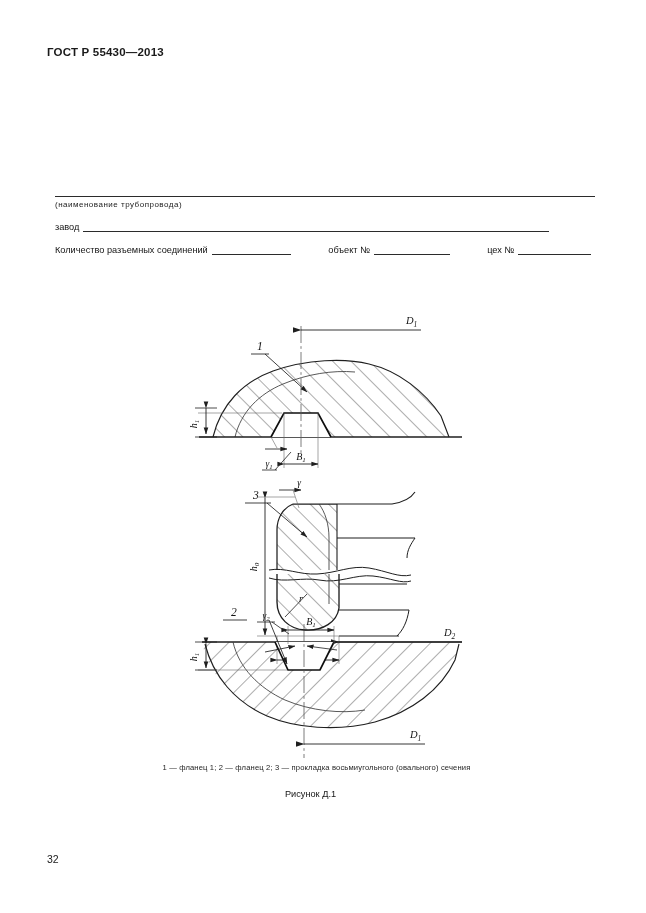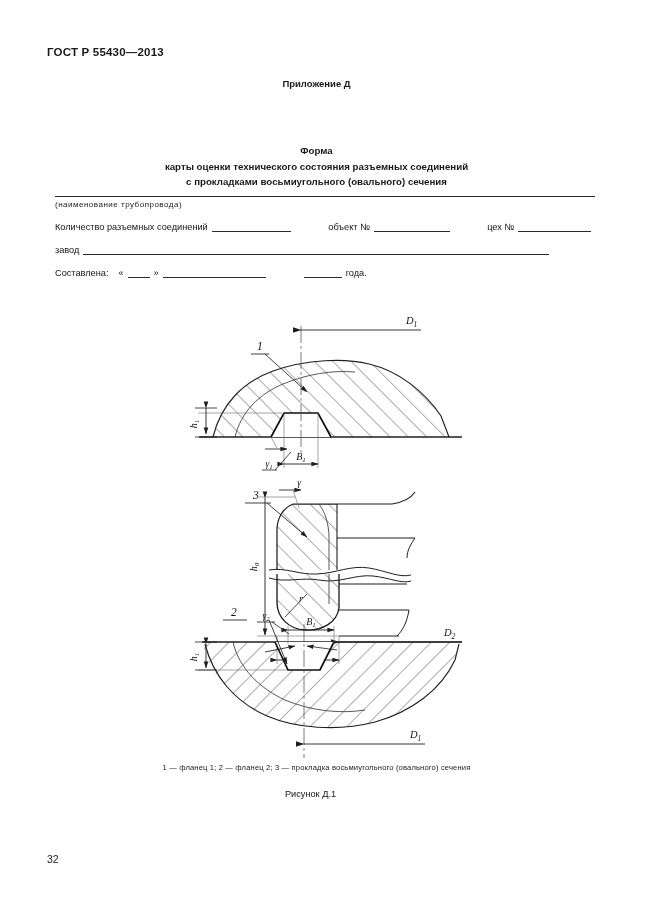--- a/index.html
+++ b/index.html
@@ -137,61 +137,44 @@
   }
 </style>
 </head>
 <body>
 
 <div class="page">
 
   <div class="gost-header">ГОСТ Р 55430—2013</div>
 
   <div class="annex-block">
-    <span class="ln">Приложение Д</span>
   </div>
 
-  <div class="form-title">
-    <span class="ln">Форма</span>
-    <span class="ln">карты оценки технического состояния разъемных соединений</span>
-    <span class="ln">с прокладками восьмиугольного (овального) сечения</span>
-  </div>
 
   <div class="form-area">
 
     <div class="rule"></div>
     <div class="caption-under">(наименование трубопровода)</div>
+
+    <div class="form-row">
+      <span class="lbl">завод</span>
+      <span class="fill fill-wide"></span>
+    </div>
 
     <div class="form-row">
       <span class="lbl">Количество разъемных соединений</span>
       <span class="fill fill-w1"></span>
       <span class="gap-lg"></span>
       <span class="lbl">объект №</span>
       <span class="fill fill-w2"></span>
       <span class="gap-lg"></span>
       <span class="lbl">цех №</span>
       <span class="fill fill-w3"></span>
     </div>
 
-    <div class="form-row">
-      <span class="lbl">завод</span>
-      <span class="fill fill-wide"></span>
-    </div>
-
-    <div class="form-row">
-      <span class="lbl">Составлена:</span>
-      <span style="display:inline-block;width:10px"></span>
-      <span class="lbl">«</span>
-      <span class="fill fill-q"></span>
-      <span class="lbl">»</span>
-      <span class="fill fill-date"></span>
-      <span class="gap-md"></span>
-      <span class="fill fill-yr"></span>
-      <span class="lbl">года.</span>
-    </div>
 
   </div>
 
   <div class="figure">
     <svg width="646" height="455" viewBox="0 0 646 455" xmlns="http://www.w3.org/2000/svg">
       <defs>
         <pattern id="hatchR" width="13" height="13" patternTransform="rotate(-45)" patternUnits="userSpaceOnUse">
           <line x1="0" y1="0" x2="0" y2="13" stroke="#4a4a4a" stroke-width="0.9"></line>
         </pattern>
         <pattern id="hatchL" width="13" height="13" patternTransform="rotate(45)" patternUnits="userSpaceOnUse">

